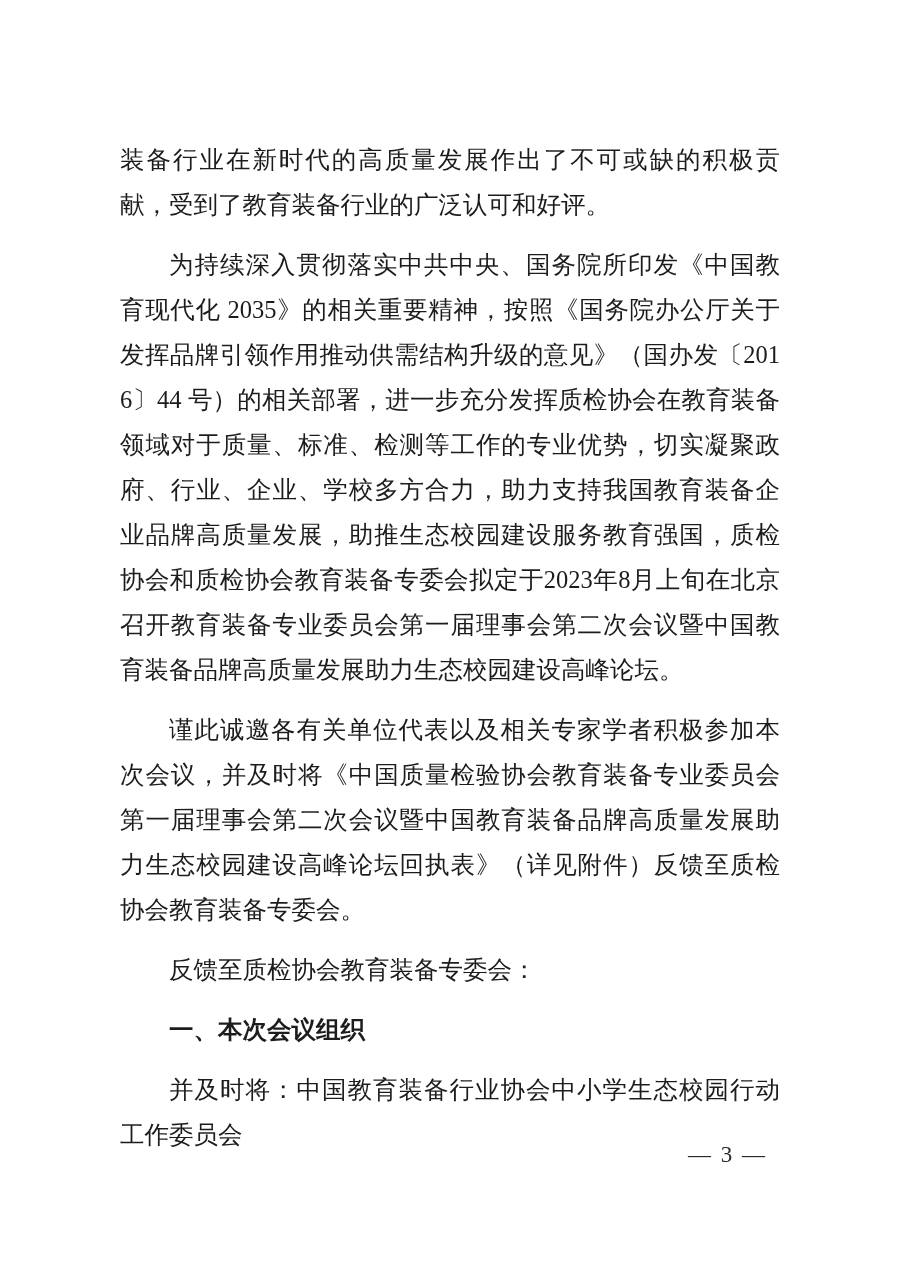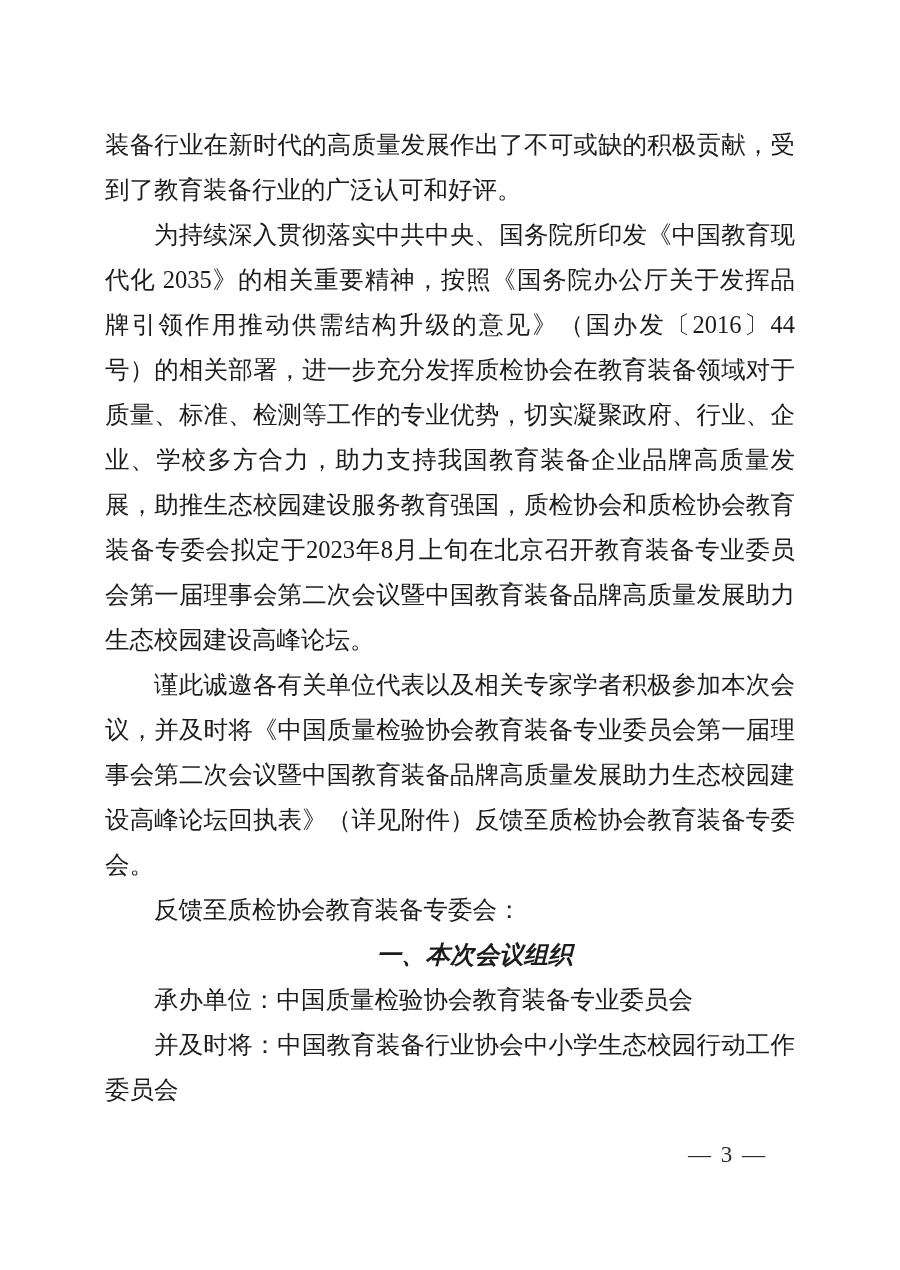--- a/index.html
+++ b/index.html
@@ -17,35 +17,34 @@
     font-family: "Liberation Serif", "DejaVu Serif", serif;
     color: #1c1c1c;
   }
   .content {
     position: absolute;
     left: 105px;
     top: 122px;
     width: 690px;
   }
   .content p {
-    margin: 0;
+    margin: 15px;
     font-size: 24.5px;
     line-height: 45px;
     text-align: justify;
     letter-spacing: 0;
     word-break: break-all;
   }
   .content p.indent {
     text-indent: 2em;
   }
   .content p.heading {
     font-family: "Liberation Sans", "DejaVu Sans", sans-serif;
     font-weight: 700;
-    text-align: center;
-    font-style: italic;
+    text-align: left;
   }
   .page-number {
     position: absolute;
     top: 1138px;
     right: 133px;
     font-size: 23px;
     line-height: 34px;
     color: #2a2a2a;
     letter-spacing: 2px;
     font-family: "Liberation Serif", "DejaVu Serif", serif;
@@ -55,18 +54,17 @@
 </head>
 <body>
 
 <div class="page">
   <div class="content">
     <p>装备行业在新时代的高质量发展作出了不可或缺的积极贡献，受到了教育装备行业的广泛认可和好评。</p>
     <p class="indent">为持续深入贯彻落实中共中央、国务院所印发《中国教育现代化 2035》的相关重要精神，按照《国务院办公厅关于发挥品牌引领作用推动供需结构升级的意见》（国办发〔2016〕44 号）的相关部署，进一步充分发挥质检协会在教育装备领域对于质量、标准、检测等工作的专业优势，切实凝聚政府、行业、企业、学校多方合力，助力支持我国教育装备企业品牌高质量发展，助推生态校园建设服务教育强国，质检协会和质检协会教育装备专委会拟定于2023年8月上旬在北京召开教育装备专业委员会第一届理事会第二次会议暨中国教育装备品牌高质量发展助力生态校园建设高峰论坛。</p>
     <p class="indent">谨此诚邀各有关单位代表以及相关专家学者积极参加本次会议，并及时将《中国质量检验协会教育装备专业委员会第一届理事会第二次会议暨中国教育装备品牌高质量发展助力生态校园建设高峰论坛回执表》（详见附件）反馈至质检协会教育装备专委会。</p>
     <p class="indent">反馈至质检协会教育装备专委会：</p>
     <p class="indent heading">一、本次会议组织</p>
-    <p class="indent">承办单位：中国质量检验协会教育装备专业委员会</p>
     <p class="indent">并及时将：中国教育装备行业协会中小学生态校园行动工作委员会</p>
   </div>
 
   <div class="page-number">— 3 —</div>
 </div>
 
 </body></html>

